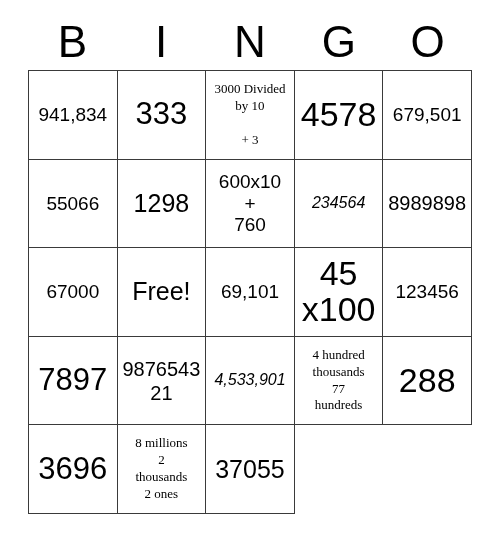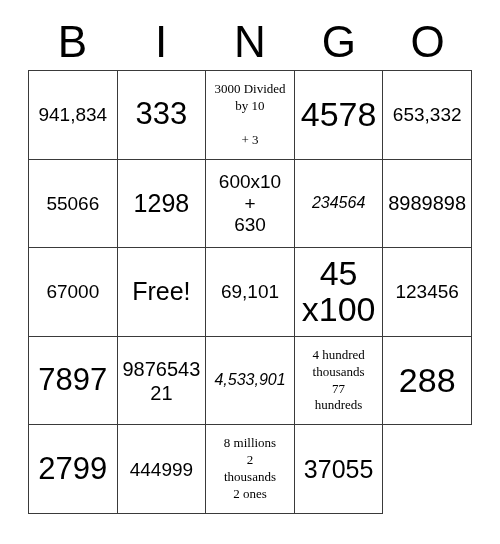--- a/index.html
+++ b/index.html
@@ -110,32 +110,32 @@
         <span class="cell-text fs-xxs">3000 Divided
 by 10
 
 + 3</span>
       </div>
     <div class="cell">
         <span class="cell-text fs-xxl">4578</span>
       </div>
 
     <div class="cell">
-        <span class="cell-text fs-md">653,332</span>
+        <span class="cell-text fs-md">679,501</span>
       </div>
     <div class="cell">
         <span class="cell-text fs-md">55066</span>
       </div>
     <div class="cell">
         <span class="cell-text fs-lg">1298</span>
       </div>
     <div class="cell">
         <span class="cell-text fs-md">600x10
 +
-630</span>
+760</span>
       </div>
     <div class="cell">
         <span class="cell-text fs-sm">234564</span>
       </div>
 
     <div class="cell">
         <span class="cell-text fs-xs">8989898</span>
       </div>
     <div class="cell">
         <span class="cell-text fs-md">67000</span>
@@ -167,24 +167,21 @@
         <span class="cell-text fs-xxs">4 hundred
 thousands
 77
 hundreds</span>
       </div>
 
     <div class="cell">
         <span class="cell-text fs-xxl">288</span>
       </div>
     <div class="cell">
-        <span class="cell-text fs-xl">2799</span>
-      </div>
-    <div class="cell">
-        <span class="cell-text fs-md">444999</span>
+        <span class="cell-text fs-xl">3696</span>
       </div>
     <div class="cell">
         <span class="cell-text fs-xxs">8 millions
 2
 thousands
 2 ones</span>
       </div>
     <div class="cell">
         <span class="cell-text fs-lg">37055</span>
       </div>

